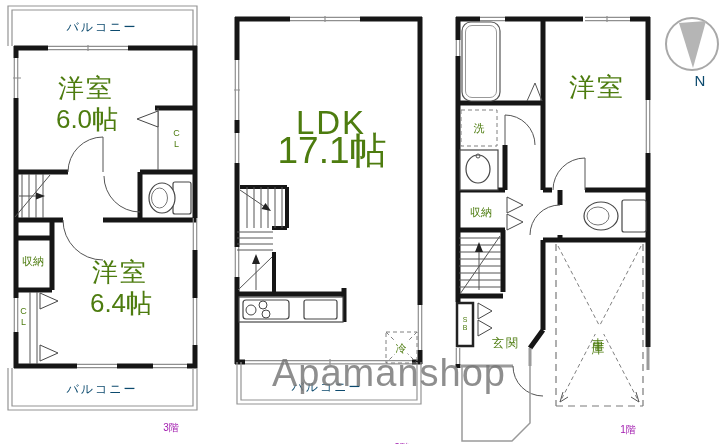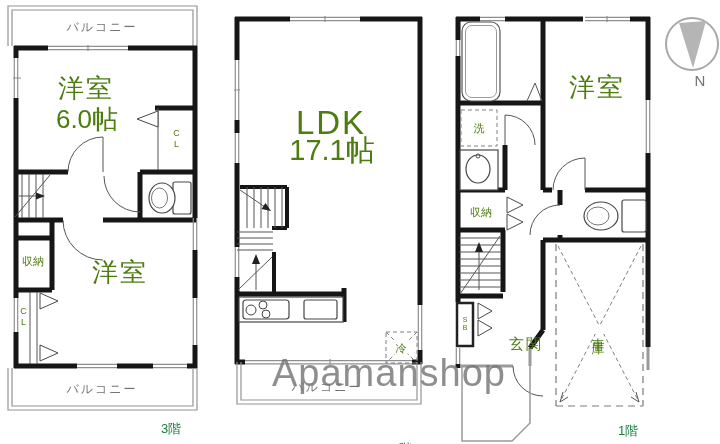--- a/index.html
+++ b/index.html
@@ -4,22 +4,22 @@
 <style>
   *{margin:0;padding:0;box-sizing:border-box}
   html,body{width:720px;height:444px;background:#fff;font-family:"Liberation Sans","DejaVu Sans",sans-serif}
   .stage{position:relative;width:720px;height:444px;background:#fff;overflow:hidden}
   .stage>svg{position:absolute;left:0;top:0;z-index:1}
   .lbl{position:absolute;transform:translate(-50%,-50%);white-space:nowrap;color:#4d7c0f;line-height:1;z-index:3}
   .v{writing-mode:vertical-rl;text-orientation:upright}
   .room{font-size:26px;letter-spacing:2px}
   .sm{font-size:11px}
   .whbg{background:#fff;padding:1px 1px}
-  .gray{color:#737373}
-  .flr{font-size:13px;color:#15803d}
+  .gray{color:#0c4a6e}
+  .flr{font-size:10px;color:#a21caf}
   .wm{position:absolute;transform:translateY(-50%);z-index:5;font-size:38px;font-weight:normal;color:#767676;opacity:.82;letter-spacing:1px}
   
   .w{stroke:#161616;stroke-width:5;fill:none}
   .w2{stroke:#161616;stroke-width:4;fill:none}
   .t{stroke:#555;stroke-width:1;fill:none}
   .t2{stroke:#474747;stroke-width:1.2;fill:#fff}
   .n{stroke:#8f8f8f;stroke-width:1.2;fill:none}
   .b{stroke:#949494;stroke-width:1.2;fill:none}
   .d{stroke:#808080;stroke-width:1;fill:none;stroke-dasharray:4 3}
   .dg{stroke:#7a7a7a;stroke-width:1.2;fill:none;stroke-dasharray:7 5}
@@ -193,33 +193,34 @@
   </g>
 </svg>
 
   <div class="lbl gray" style="left:102px;top:27px;font-size:12px;letter-spacing:2px">バルコニー</div>
   <div class="lbl room" style="left:86px;top:88px">洋室</div>
   <div class="lbl room" style="left:87px;top:119px;letter-spacing:0">6.0帖</div>
   <div class="lbl v" style="left:176px;top:139px;font-size:9px;letter-spacing:1px">CL</div>
   <div class="lbl sm" style="left:33px;top:261px">収納</div>
   <div class="lbl v" style="left:23px;top:317px;font-size:9px;letter-spacing:1px">CL</div>
   <div class="lbl room" style="left:120px;top:272px">洋室</div>
+  <div class="lbl room" style="left:121px;top:303px;letter-spacing:0">6.4帖</div>
   <div class="lbl gray" style="left:102px;top:389px;font-size:12px;letter-spacing:2px">バルコニー</div>
   <div class="lbl flr" style="left:171px;top:428px">3階</div>
 
   <div class="lbl room" style="left:331px;top:122px;font-size:33px">LDK</div>
-  <div class="lbl room" style="left:332px;top:150px;font-size:29px;letter-spacing:0">17.1帖</div>
+  <div class="lbl room" style="left:332px;top:150px;font-size:37px;letter-spacing:0">17.1帖</div>
   <div class="lbl sm whbg" style="left:401px;top:348px">冷</div>
   <div class="lbl gray" style="left:327px;top:387px;font-size:12px;letter-spacing:2px">バルコニー</div>
   <div class="lbl flr" style="left:402px;top:448px">2階</div>
 
   <div class="lbl room" style="left:597px;top:87px">洋室</div>
   <div class="lbl sm whbg" style="left:479px;top:128px">洗</div>
   <div class="lbl sm" style="left:481px;top:212px">収納</div>
   <div class="lbl v" style="left:465px;top:324px;font-size:7px;letter-spacing:1px">SB</div>
-  <div class="lbl" style="left:526px;top:343px;font-size:15px;letter-spacing:2px">玄関</div>
+  <div class="lbl" style="left:506px;top:343px;font-size:12px;letter-spacing:2px">玄関</div>
   <div class="lbl v whbg" style="left:598px;top:330px;font-size:13px;letter-spacing:3px">車庫</div>
   <div class="lbl flr" style="left:628px;top:430px">1階</div>
 
   <div class="lbl gray" style="left:700px;top:80px;font-size:15px">N</div>
 
   <div class="wm" style="left:272px;top:373px">Apamanshop</div>
 </div>
 
 </body></html>

